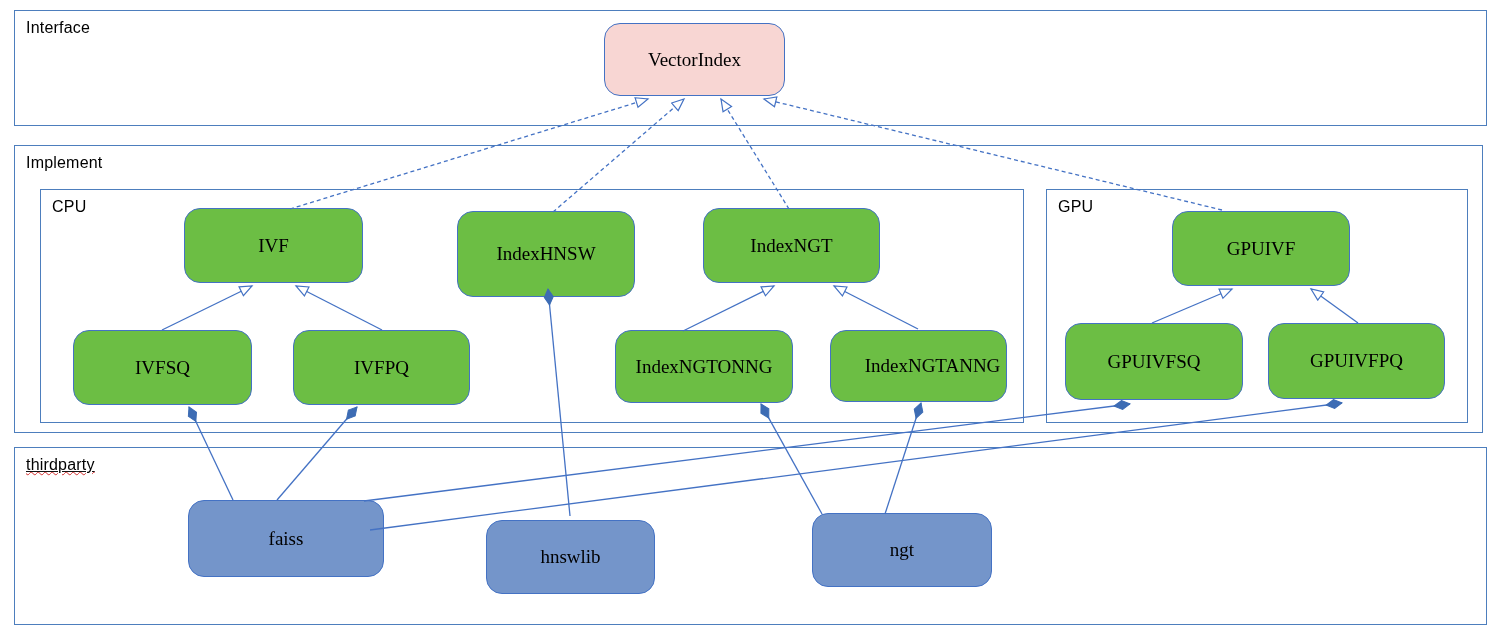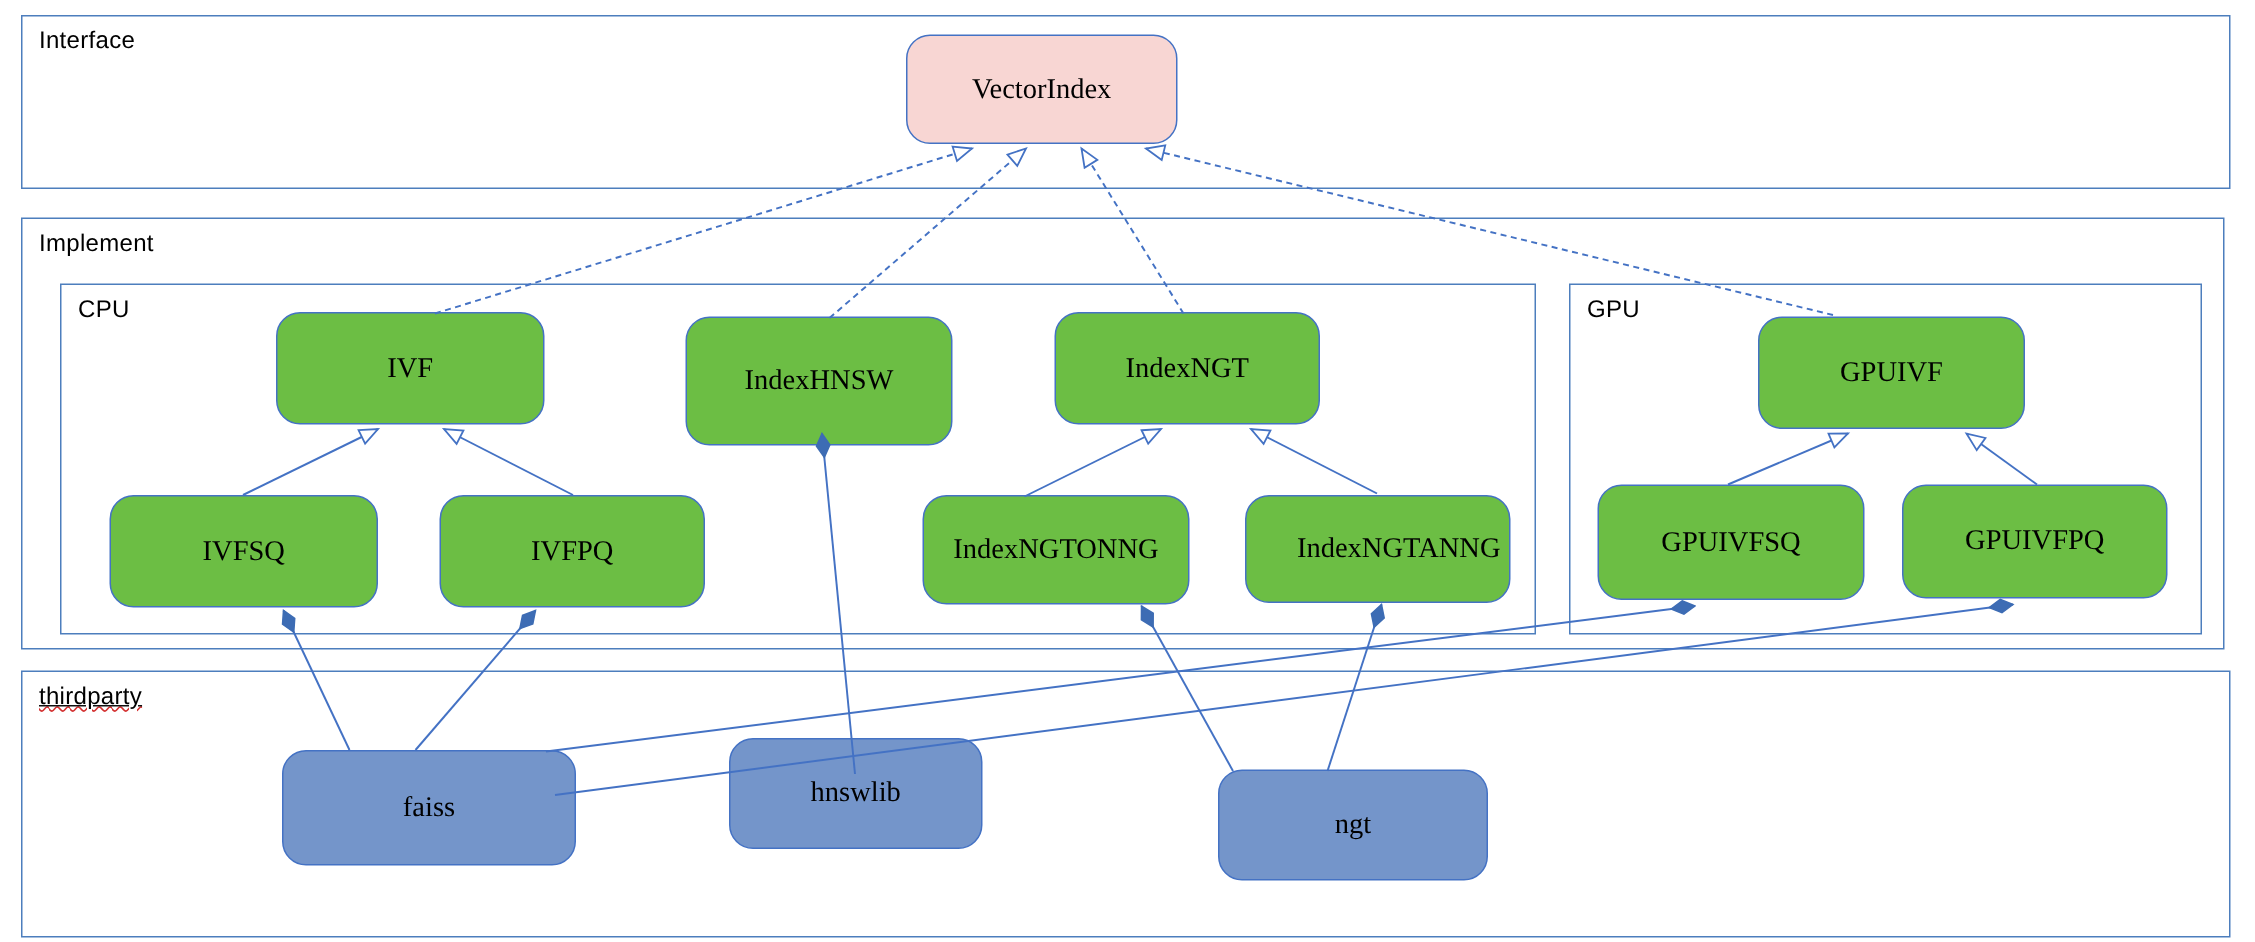--- a/index.html
+++ b/index.html
@@ -132,21 +132,21 @@
   </div>
 
   <div class="node green" style="left:1268px; top:323px; width:177px; height:76px;">
     <span>GPUIVFPQ</span>
   </div>
 
   <div class="node blue" style="left:188px; top:500px; width:196px; height:77px;">
     <span>faiss</span>
   </div>
 
-  <div class="node blue" style="left:486px; top:492px; width:169px; height:74px;">
+  <div class="node blue" style="left:486px; top:520px; width:169px; height:74px;">
     <span>hnswlib</span>
   </div>
 
   <div class="node blue" style="left:772px; top:513px; width:180px; height:74px;margin-left:40px;">
     <span>ngt</span>
   </div>
 
   <svg class="edges" viewBox="0 0 1503 628">
     <defs>
       <marker id="mTri" markerUnits="userSpaceOnUse" markerWidth="16" markerHeight="14" refX="13" refY="6" orient="auto">

